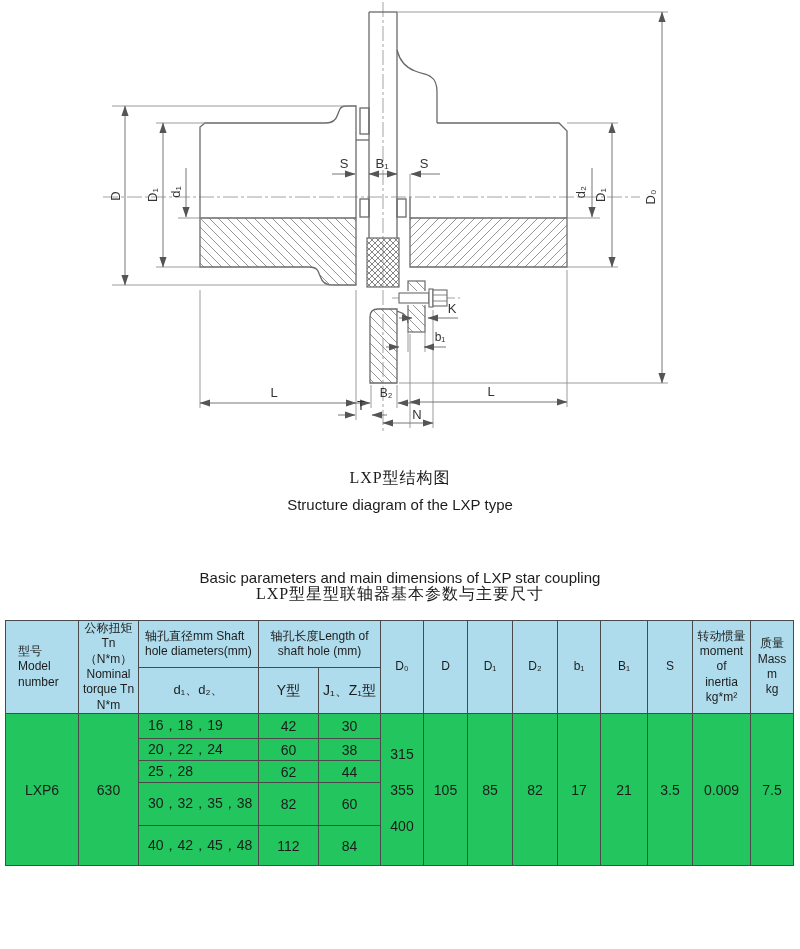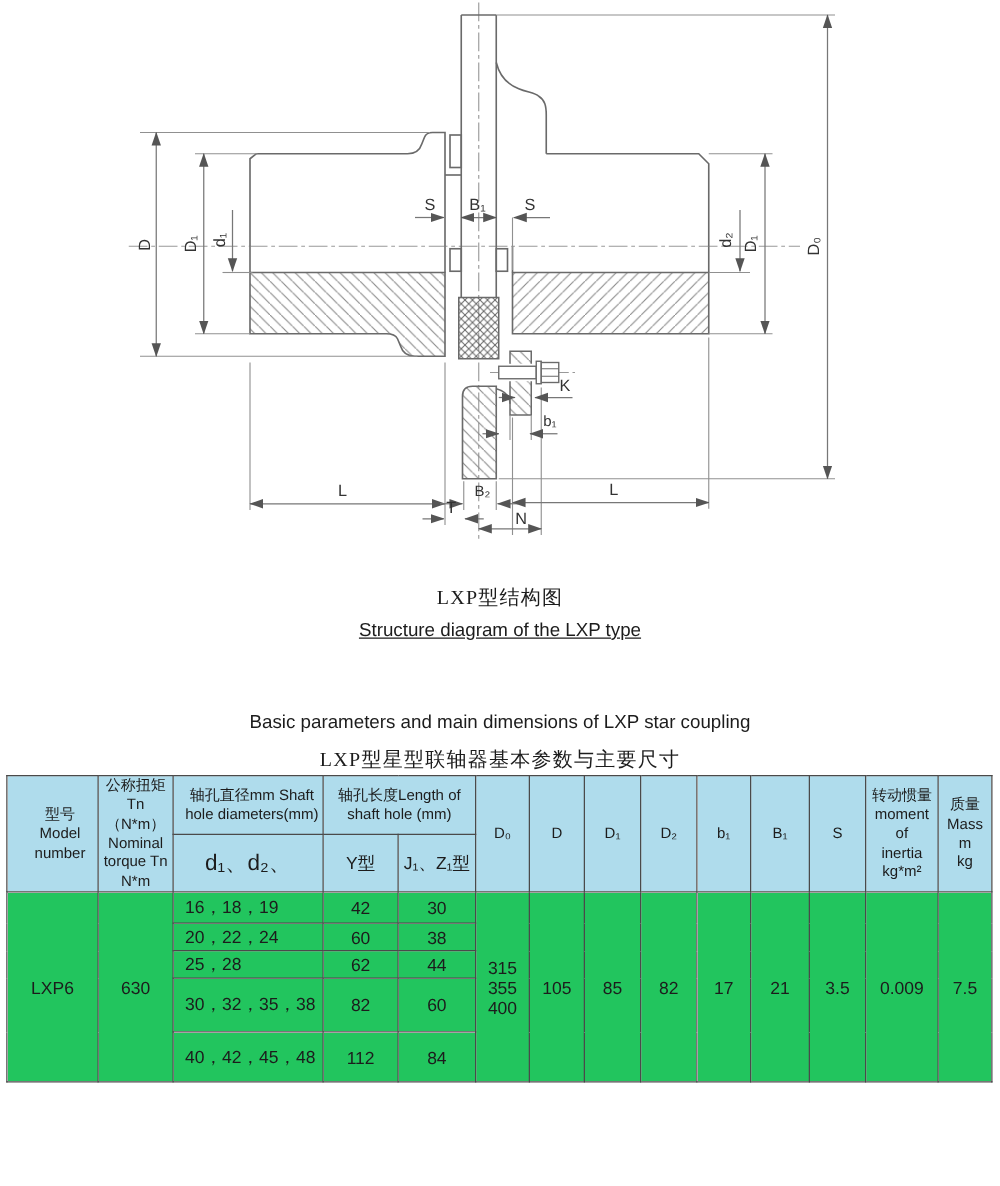--- a/index.html
+++ b/index.html
@@ -7,23 +7,23 @@
   .abs{position:absolute;}
   .caption{width:800px;text-align:center;}
   .cap-zh{font-family:"Liberation Serif","DejaVu Serif",serif;font-size:16px;letter-spacing:1px;}
   .cap-en{font-size:15px;}
   
   table{border-collapse:collapse;table-layout:fixed;}
   td,th{border:1px solid #4a4a4a;padding:0;font-weight:normal;vertical-align:middle;text-align:center;overflow:hidden;}
   thead td,thead th{background:#afdcec;font-size:12px;line-height:1.28;}
   tbody td{font-size:14px;background:#22c55e;}
   .pre{white-space:pre-line;}
-  .left{text-align:center;padding-left:12px;}
+  .left{text-align:left;padding-left:12px;}
   .dcol{text-align:left;padding-left:9px;}
-  .d0cell{line-height:16px;}
+  .d0cell{line-height:36px;}
   thead tr:nth-child(1){height:42px;}
   thead tr:nth-child(2){height:41px;}
   tbody tr:nth-child(1){height:25px;}
   tbody tr:nth-child(2){height:22px;}
   tbody tr:nth-child(3){height:22px;}
   tbody tr:nth-child(4){height:43px;}
   tbody tr:nth-child(5){height:40px;}
   
   svg text{font-family:"Liberation Sans","DejaVu Sans",sans-serif;}
   .dim-label{font-size:13px;fill:#333;}
@@ -158,22 +158,22 @@
     <text x="274" y="397" text-anchor="middle">L</text>
     <text x="361" y="410" text-anchor="middle">T</text>
     <text x="386" y="397" text-anchor="middle" font-size="12">B₂</text>
     <text x="417" y="419" text-anchor="middle">N</text>
     <text x="491" y="396" text-anchor="middle">L</text>
   </g>
 </svg>
 </div>
 
 <div class="abs caption cap-zh" style="top:468px;">LXP型结构图</div>
-<div class="abs caption cap-en" style="top:496px;text-decoration:underline;">Structure diagram of the LXP type</div>
-<div class="abs caption cap-zh" style="top:598px;">LXP型星型联轴器基本参数与主要尺寸</div>
+<div class="abs caption cap-en" style="top:496px;">Structure diagram of the LXP type</div>
+<div class="abs caption cap-zh" style="top:584px;">LXP型星型联轴器基本参数与主要尺寸</div>
 <div class="abs caption cap-en" style="top:569px;">Basic parameters and main dimensions of LXP star coupling</div>
 
 <div class="abs" style="left:5px;top:620px;">
 <table>
   <colgroup>
     <col style="width:73px">
         <col style="width:60px">
         <col style="width:120px">
         <col style="width:60px">
         <col style="width:62px">
@@ -212,21 +212,21 @@
 moment
 of
 inertia
 kg*m²</th>
       <th rowspan="2" class="pre">质量
 Mass
 m
 kg</th>
     </tr>
     <tr>
-      <th style="font-size:18px">d₁、d₂、</th>
+      <th style="font-size:13px">d₁、d₂、</th>
       <th style="font-size:14px">Y型</th>
       <th style="font-size:14px">J₁、Z₁型</th>
     </tr>
   </thead>
   <tbody>
     <tr>
       <td rowspan="5">LXP6</td>
       <td rowspan="5">630</td>
       <td class="dcol">16，18，19</td>
       <td>42</td>

